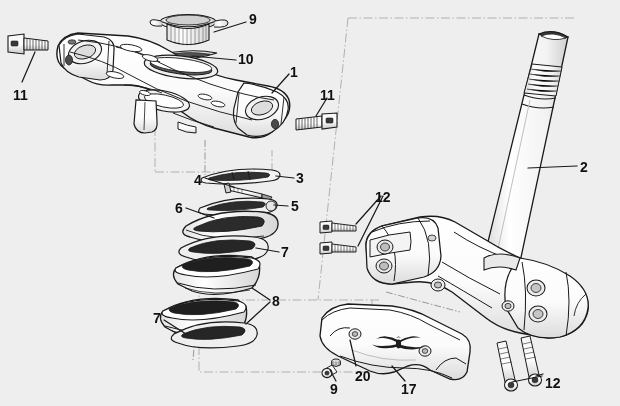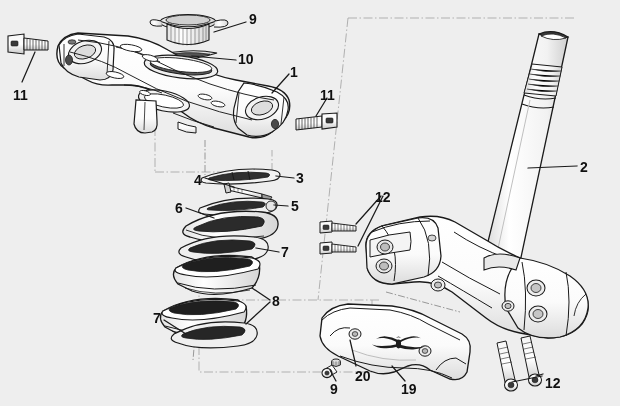--- a/index.html
+++ b/index.html
@@ -491,16 +491,16 @@
   <div class="callout" style="left:194px;top:173px">4</div>
   <div class="callout" style="left:296px;top:171px">3</div>
   <div class="callout" style="left:291px;top:199px">5</div>
   <div class="callout" style="left:175px;top:201px">6</div>
   <div class="callout" style="left:375px;top:190px">12</div>
   <div class="callout" style="left:281px;top:245px">7</div>
   <div class="callout" style="left:272px;top:294px">8</div>
   <div class="callout" style="left:153px;top:311px">7</div>
   <div class="callout" style="left:355px;top:369px">20</div>
   <div class="callout" style="left:330px;top:382px">9</div>
-  <div class="callout" style="left:401px;top:382px">19</div>
+  <div class="callout" style="left:401px;top:382px">17</div>
   <div class="callout" style="left:545px;top:376px">12</div>
 
 </div>
 
 </body></html>

